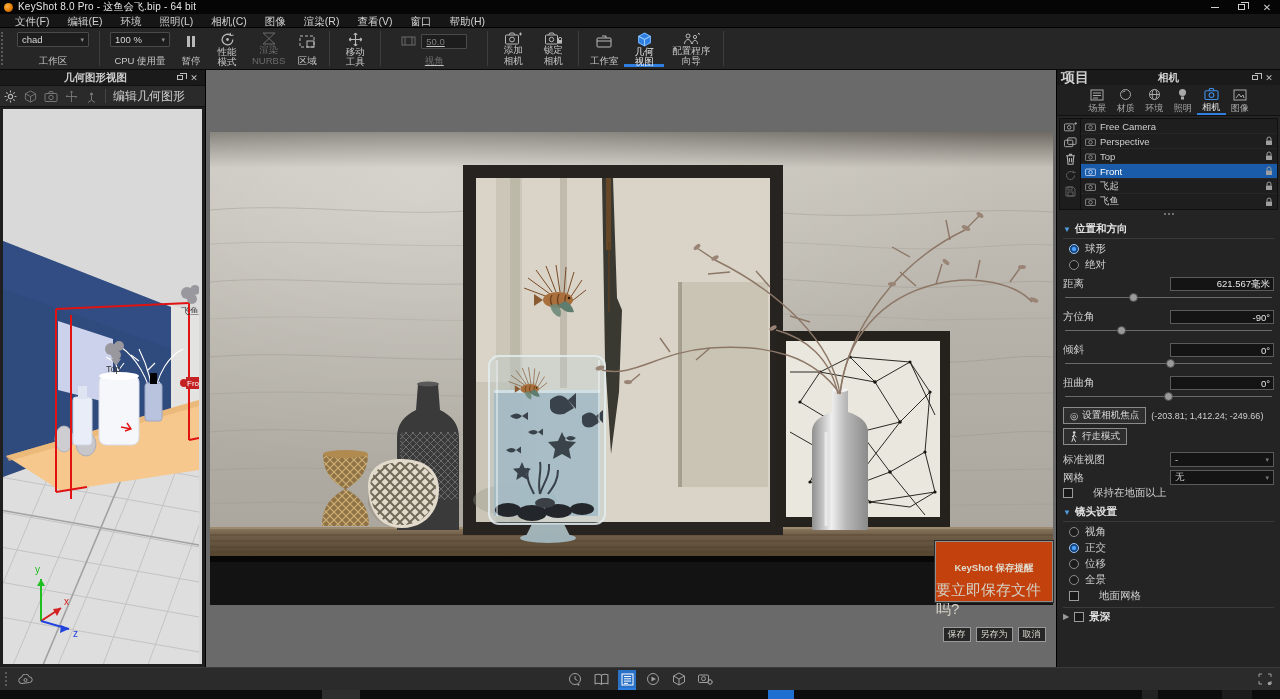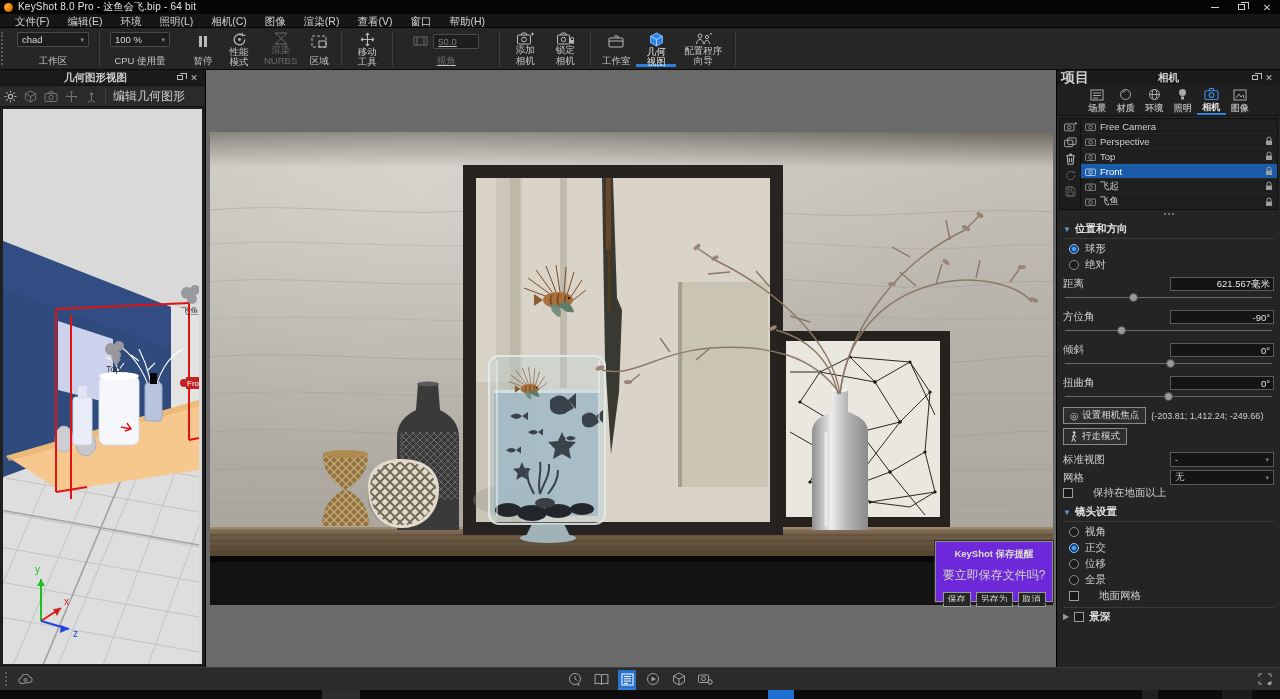--- a/index.html
+++ b/index.html
@@ -54,33 +54,33 @@
   .geo-toolbar .glabel { font-size:12px; color:#cfcfcf; }
   .geo-toolbar .gic.dim { color:#777; }
   .geo-view { flex:1; margin:2px 3px 3px; background:#d9d9d9; position:relative; overflow:hidden; }
   .geo-view svg { display:block; }
 
   
   .center { flex:1; background:#6a6a6a; position:relative; overflow:hidden; }
   .photo { position:absolute; left:4px; top:62px; }
 
   
-  .save-dialog { position:absolute; right:3px; top:471px; width:118px; height:61px; background:#6d28d9;
-    border:1px solid #8f8f8f; outline:1px solid #2a2a2a; color:#d8d8d8; display:flex; flex-direction:column; align-items:center; padding-top:6px;}
+  .save-dialog { position:absolute; right:3px; top:471px; width:118px; height:61px; background:#c2410c;
+    border:1px solid #8f8f8f; outline:1px solid #2a2a2a; color:#d8d8d8; display:flex; flex-direction:column; align-items:center; padding-top:20px;}
   .save-dialog .dlg-title { font-size:9.5px; font-weight:bold; color:#e0dccf; }
-  .save-dialog .dlg-msg { font-size:12px; margin-top:6px; color:#d5d1c6; }
+  .save-dialog .dlg-msg { font-size:15px; margin-top:6px; color:#d5d1c6; }
   .dlg-btns { display:flex; gap:5px; margin-top:8px; }
   .dlg-btn { background:#262626; border:1px solid #9a9a9a; color:#ddd9cf; font-size:9px; padding:1px 4px; line-height:1.2; }
 
   
   .right-panel { width:224px; background:#242424; border-left:1px solid #000; display:flex; flex-direction:column; font-size:10.5px; color:#cccccc; }
   .rp-head { height:15px; background:#1a1a1a; display:flex; align-items:center; padding:0 4px; flex:0 0 auto; }
   .rp-head .rp-left { font-size:14px; font-weight:bold; color:#cfcfcf; }
   .rp-head .rp-title { flex:1; text-align:center; font-size:10.5px; font-weight:bold; color:#d6d6d6;}
-  .rp-tabs { height:31px; background:#202020; display:flex; justify-content:space-between; padding:2px 26px 0; flex:0 0 auto; border-bottom:1px solid #111;font-weight:bold;}
+  .rp-tabs { height:31px; background:#202020; display:flex; justify-content:space-between; padding:2px 26px 0; flex:0 0 auto; border-bottom:1px solid #111;}
   .rp-tab { display:flex; flex-direction:column; align-items:center; justify-content:flex-start; gap:1px; width:32px; color:#a9a9a9; font-size:9px; padding-top:1px;}
   .rp-tab .ticz { height:14px; display:flex; align-items:center; }
   .rp-tab.selected { color:#e8e8e8; border-bottom:2px solid #2f7fe0; }
   .rp-tab.selected .ticz { color:#3f8fe8; }
 
   .cam-block { display:flex; margin:2px 2px 0; flex:0 0 auto; }
   .cam-tools { width:22px; background:#1d1d1d; display:flex; flex-direction:column; align-items:center; padding:2px 0; gap:5px; color:#b0b0b0; border:1px solid #101010;}
   .cam-tools .ct.dim { color:#5f5f5f; }
   .cam-list { flex:1; background:#1e1e1e; border:1px solid #101010; border-left:none; display:flex; flex-direction:column; }
   .cam-row { height:15px; display:flex; align-items:center; padding:0 4px; gap:4px; color:#d0d0d0; font-size:9.5px; border-bottom:1px solid #262626;}
@@ -174,21 +174,21 @@
     <span class="tb-sep"></span>
 
     <div class="tb-group">
       <div class="tb-btn" style="min-width:66px;">
         <span class="tb-field" style="width:60px;">
             <span>100 %</span>
             <span class="caret">▾</span>
           </span>
         <span class="lbl">CPU 使用量</span>
       </div>
-      <div class="tb-btn" style="min-width:32px;margin-left:12px;">
+      <div class="tb-btn" style="min-width:32px;">
         <span class="icz">
           <svg width="10" height="13" viewBox="0 0 10 13">
               <rect x="1" y="1" width="3" height="11" fill="currentColor"></rect>
               <rect x="6" y="1" width="3" height="11" fill="currentColor"></rect>
             </svg>
         </span>
         <span class="lbl">暂停</span>
       </div>
       <div class="tb-btn">
         <span class="icz">

